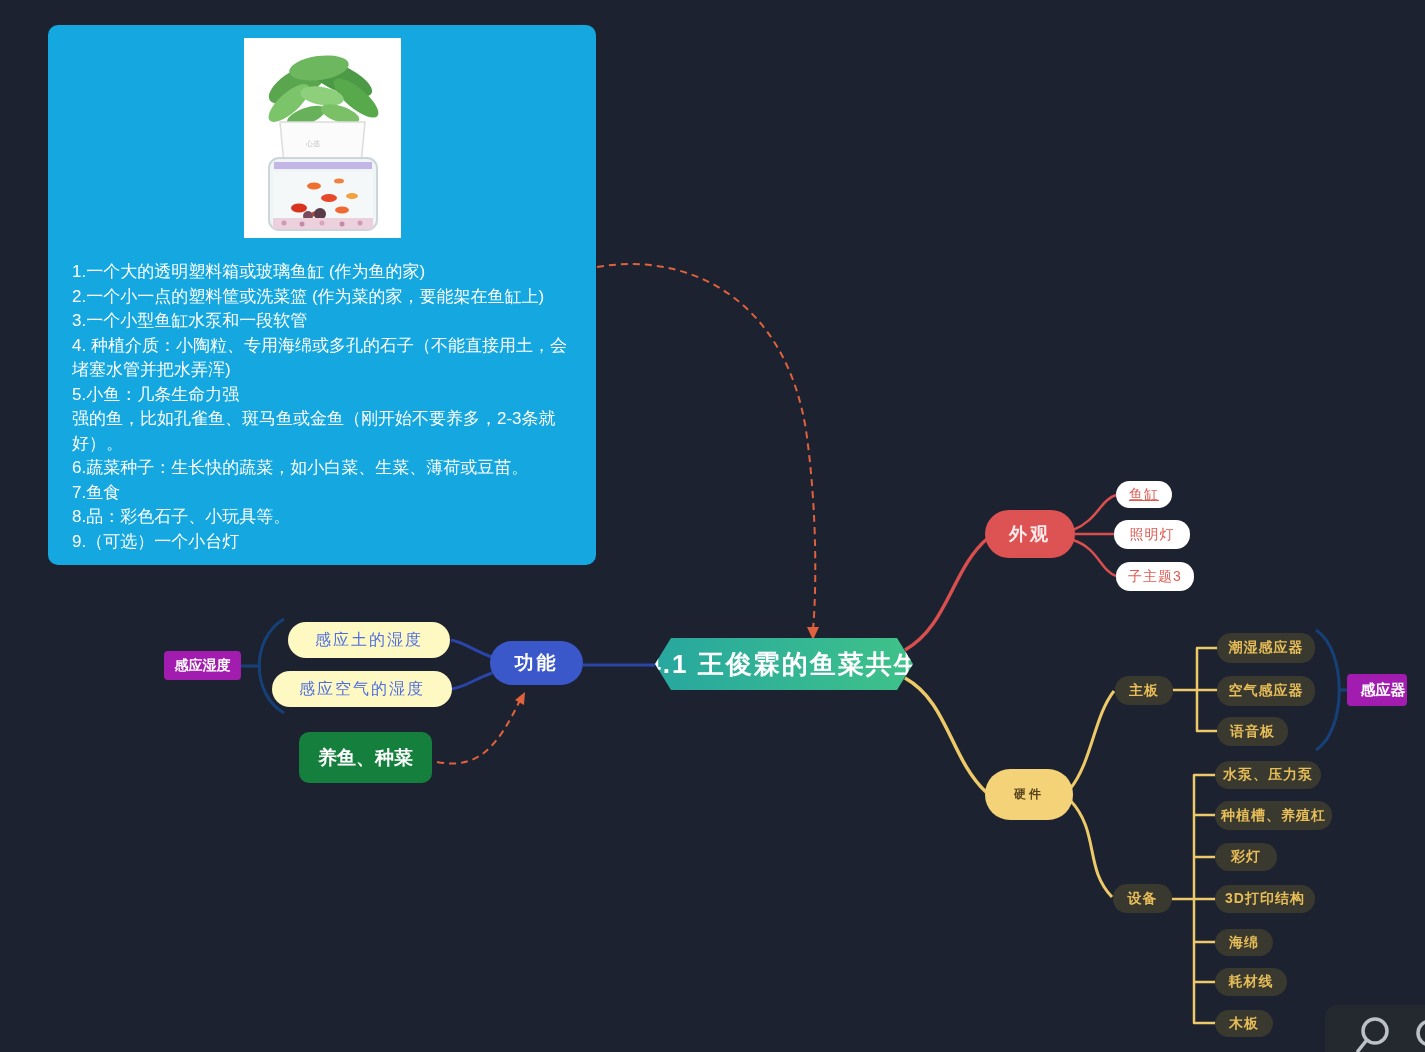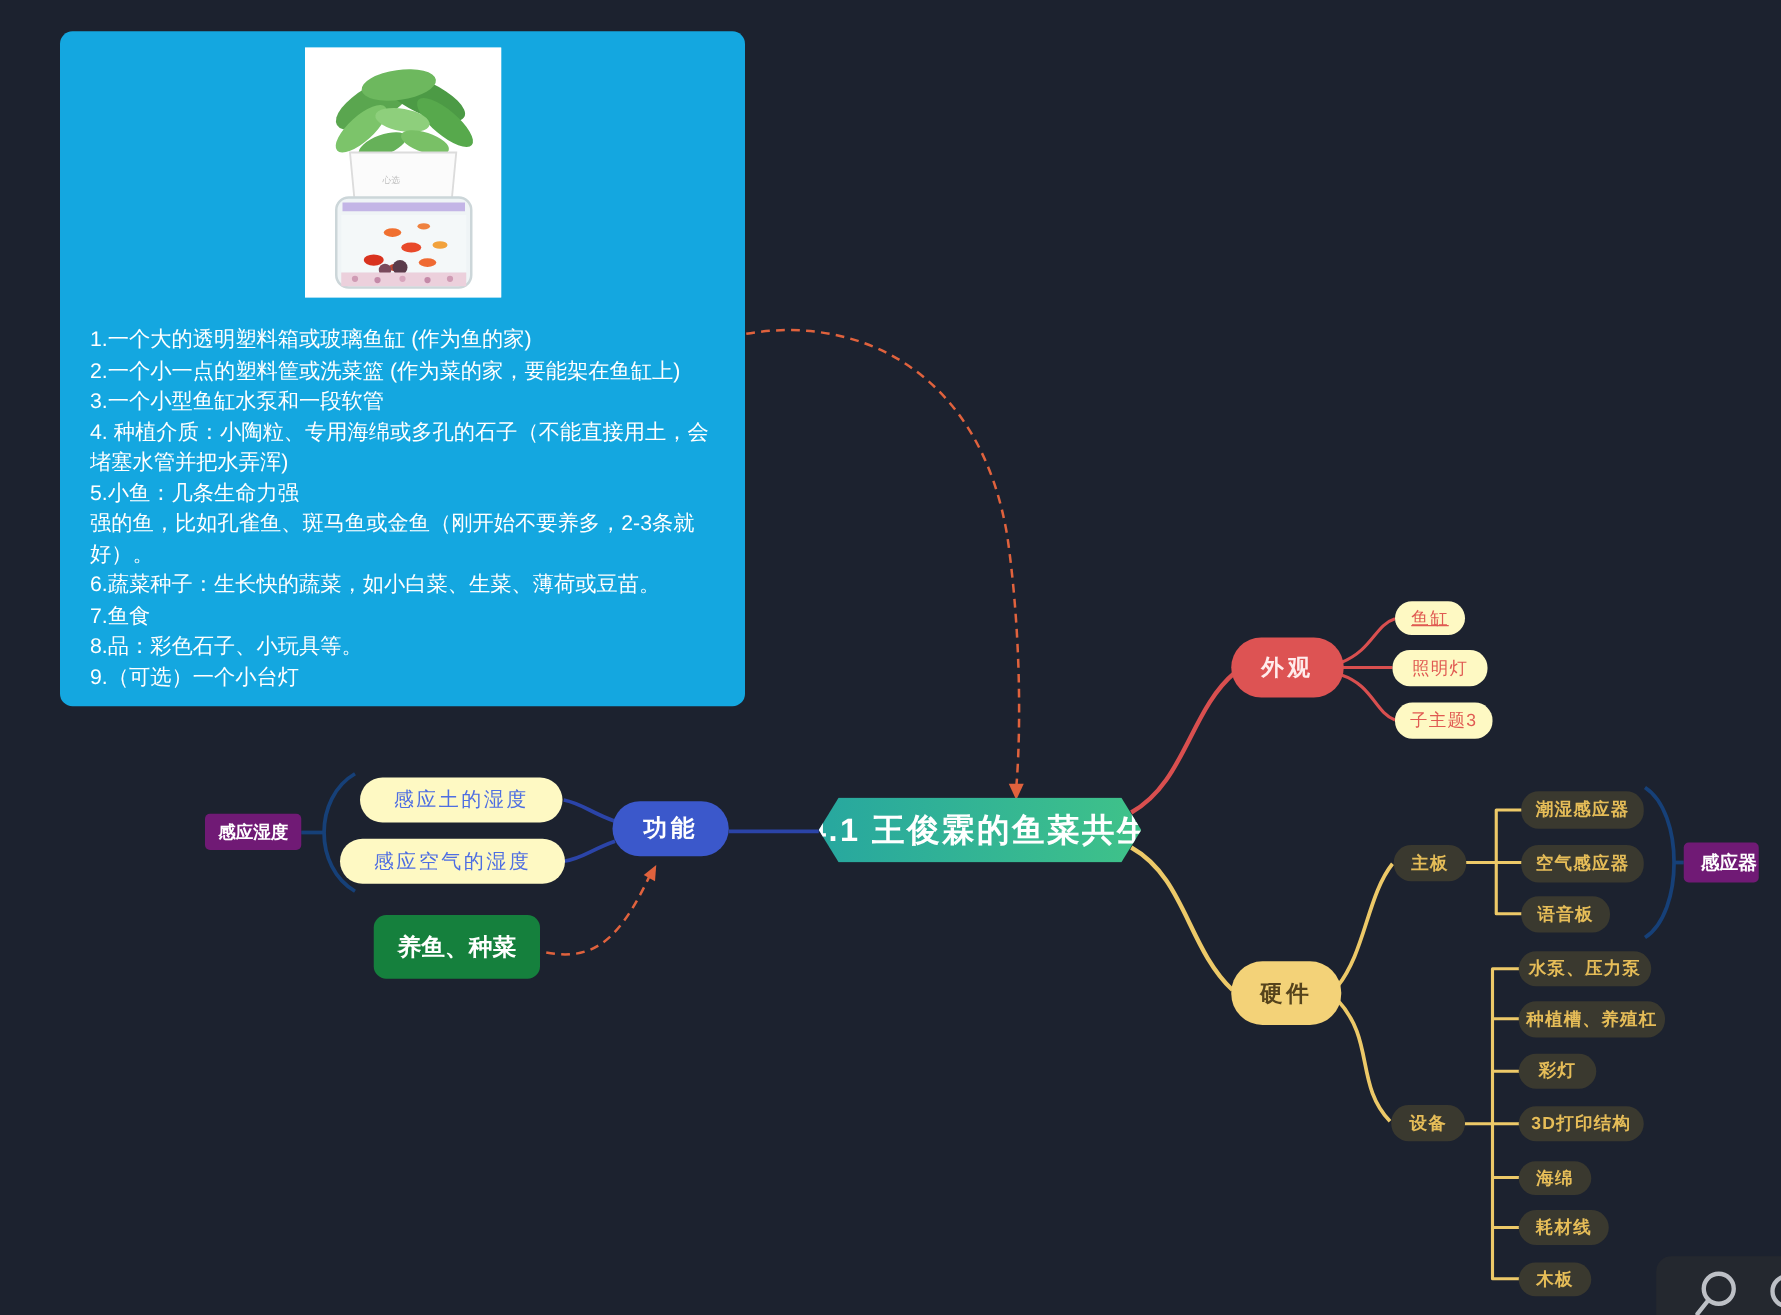--- a/index.html
+++ b/index.html
@@ -19,33 +19,33 @@
     box-sizing:border-box;white-space:nowrap;}
   .central{left:655px;top:638px;width:258px;height:52px;
     background:linear-gradient(90deg,#27a79f,#3fc289);
     clip-path:polygon(0 50%,16px 0,calc(100% - 16px) 0,100% 50%,calc(100% - 16px) 100%,16px 100%);
     color:#fff;font-size:26px;font-weight:bold;letter-spacing:2px;}
   .blue-main{left:490px;top:641px;width:93px;height:44px;background:#3b58cb;border-radius:24px;
     color:#fff;font-size:19px;font-weight:bold;letter-spacing:3px;}
   .blue-child{background:#fef9c3;border-radius:18px;color:#4e6ee2;font-size:16px;letter-spacing:2px;}
   #child-soil{left:288px;top:622px;width:162px;height:36px;}
   #child-air{left:272px;top:671px;width:180px;height:36px;}
-  .summary-label{background:#701a75;border-radius:4px;color:#fff;font-weight:bold;}
+  .summary-label{background:#a21caf;border-radius:4px;color:#fff;font-weight:bold;}
   #summary-left{left:164px;top:651px;width:77px;height:29px;font-size:14px;}
   #summary-right{left:1347px;top:674px;width:60px;height:32px;font-size:15px;padding-left:12px;}
   #floating-topic{left:299px;top:732px;width:133px;height:51px;background:#15803d;
     border-radius:10px;color:#fff;font-size:19px;font-weight:bold;}
   .red-main{left:985px;top:510px;width:90px;height:48px;background:#dd5353;border-radius:24px;
     color:#ffecec;font-size:18px;font-weight:bold;letter-spacing:3px;}
-  .red-child{background:#fef9c3;border-radius:14px;color:#e05a52;font-size:14px;letter-spacing:1px;}
+  .red-child{background:#ffffff;border-radius:14px;color:#e05a52;font-size:14px;letter-spacing:1px;}
   #yugang{left:1116px;top:481px;width:56px;height:27px;text-decoration:underline;}
   #zhaomingdeng{left:1114px;top:520px;width:76px;height:29px;}
   #zizhuti3{left:1116px;top:562px;width:78px;height:29px;}
   .yellow-main{left:985px;top:769px;width:88px;height:51px;background:#f3d278;border-radius:25px;
-    color:#55431c;font-size:18px;font-weight:bold;letter-spacing:3px;}
+    color:#55431c;font-size:12px;font-weight:bold;letter-spacing:3px;}
   .yellow-child{background:#3a392f;border-radius:14px;color:#e6bd58;font-size:14px;
     font-weight:bold;letter-spacing:1px;}
   #zhuban{left:1115px;top:676px;width:58px;height:29px;}
   #chaoshi{left:1217px;top:633px;width:98px;height:30px;}
   #kongqi{left:1217px;top:676px;width:98px;height:30px;}
   #yuyinban{left:1217px;top:717px;width:71px;height:29px;}
   #shebei{left:1113px;top:884px;width:59px;height:29px;}
   #shuibeng{left:1215px;top:761px;width:106px;height:28px;}
   #zhongzhicao{left:1215px;top:801px;width:117px;height:29px;}
   #caideng{left:1215px;top:843px;width:62px;height:28px;}

